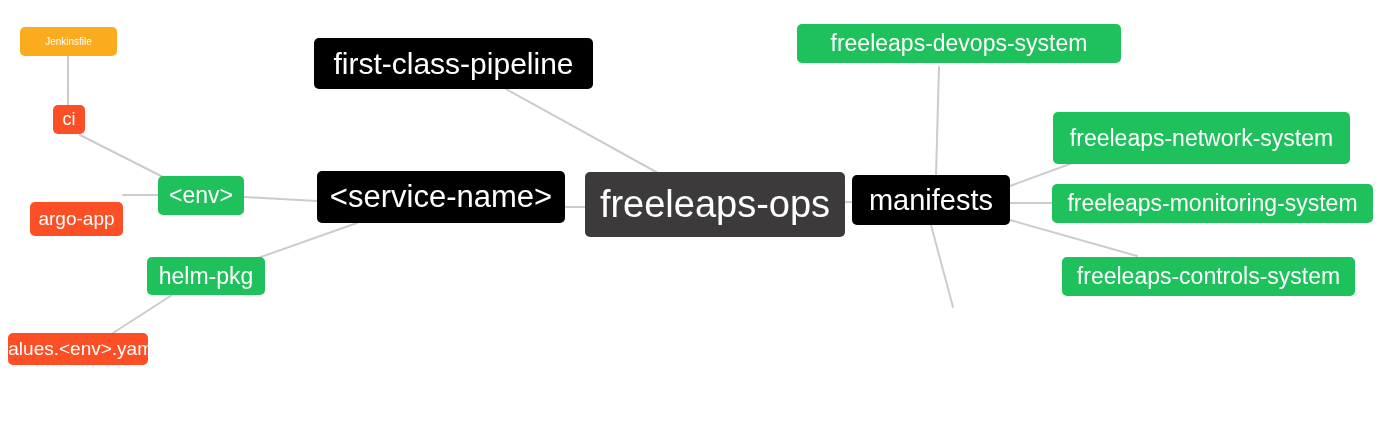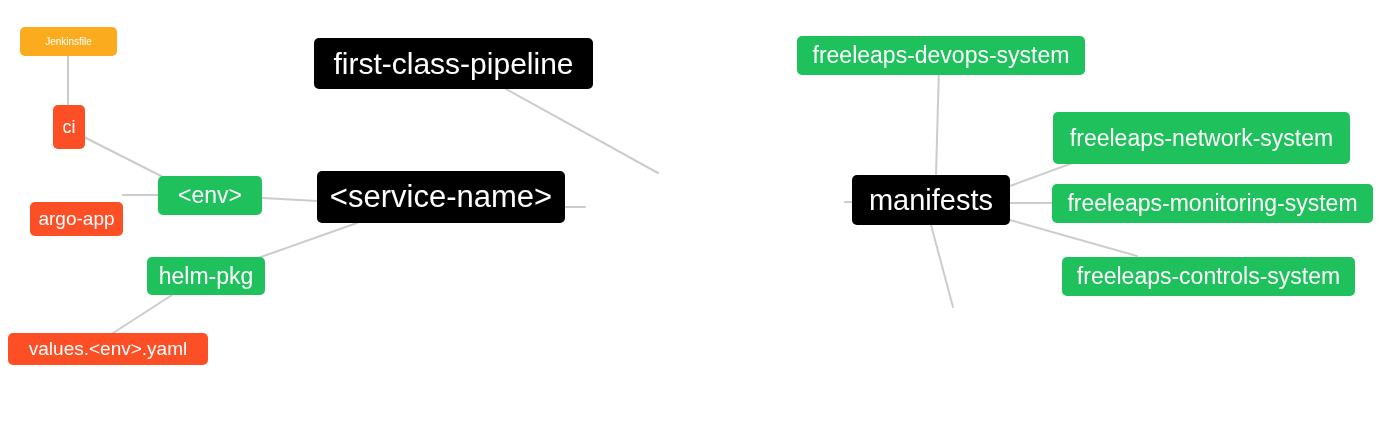--- a/index.html
+++ b/index.html
@@ -57,41 +57,42 @@
       <line x1="506" y1="89" x2="658" y2="173"></line>
       <line x1="845" y1="202" x2="852" y2="202"></line>
       <line x1="936" y1="175" x2="939" y2="67"></line>
       <line x1="1010" y1="186" x2="1108" y2="150"></line>
       <line x1="1010" y1="203" x2="1052" y2="203"></line>
       <line x1="1010" y1="220" x2="1137" y2="256"></line>
       <line x1="931" y1="225" x2="953" y2="307"></line>
     </g>
   </svg>
 
+  <div class="node n-root" style="left:585px; top:172px; width:260px; height:65px;">freeleaps-ops</div>
 
   <div class="node n-l1" style="left:314px; top:38px; width:279px; height:51px; font-size:30px;">first-class-pipeline</div>
 
   <div class="node n-l1" style="left:852px; top:175px; width:158px; height:50px; font-size:29px;">manifests</div>
 
   <div class="node n-l1" style="left:317px; top:171px; width:248px; height:52px; font-size:31px;">&lt;service-name&gt;</div>
 
-  <div class="node n-l2" style="left:158px; top:176px; width:104px; height:39px;">&lt;env&gt;</div>
+  <div class="node n-l2" style="left:158px; top:176px; width:86px; height:39px;">&lt;env&gt;</div>
 
   <div class="node n-l2" style="left:147px; top:257px; width:118px; height:38px;">helm-pkg</div>
 
-  <div class="node n-l2" style="left:797px; top:36px; width:288px; height:39px;">freeleaps-devops-system</div>
+  <div class="node n-l2" style="left:797px; top:24px; width:324px; height:39px;">freeleaps-devops-system</div>
 
   <div class="node n-l2" style="left:1053px; top:112px; width:297px; height:52px;">freeleaps-network-system</div>
 
   <div class="node n-l2" style="left:1052px; top:184px; width:321px; height:39px;">freeleaps-monitoring-system</div>
 
   <div class="node n-l2" style="left:1062px; top:257px; width:293px; height:39px;">freeleaps-controls-system</div>
 
 
-  <div class="node n-l3" style="left:53px; top:105px; width:32px; height:44px; font-size:18px;">ci</div>
+  <div class="node n-l3" style="left:53px; top:105px; width:32px; height:29px; font-size:18px;">ci</div>
 
   <div class="node n-l3" style="left:30px; top:178px; width:93px; height:34px; font-size:19px;margin-top:24px;">argo-app</div>
 
-  <div class="node n-l3" style="left:8px; top:333px; width:200px; height:32px; font-size:19px;">values.&lt;env&gt;.yaml</div>
+  <div class="node n-l3" style="left:8px; top:333px; width:140px; height:32px; font-size:19px;">values.&lt;env&gt;.yaml</div>
 
   <div class="node n-l4" style="left:20px; top:27px; width:97px; height:29px;">Jenkinsfile</div>
 
 </div>
 
 </body></html>

